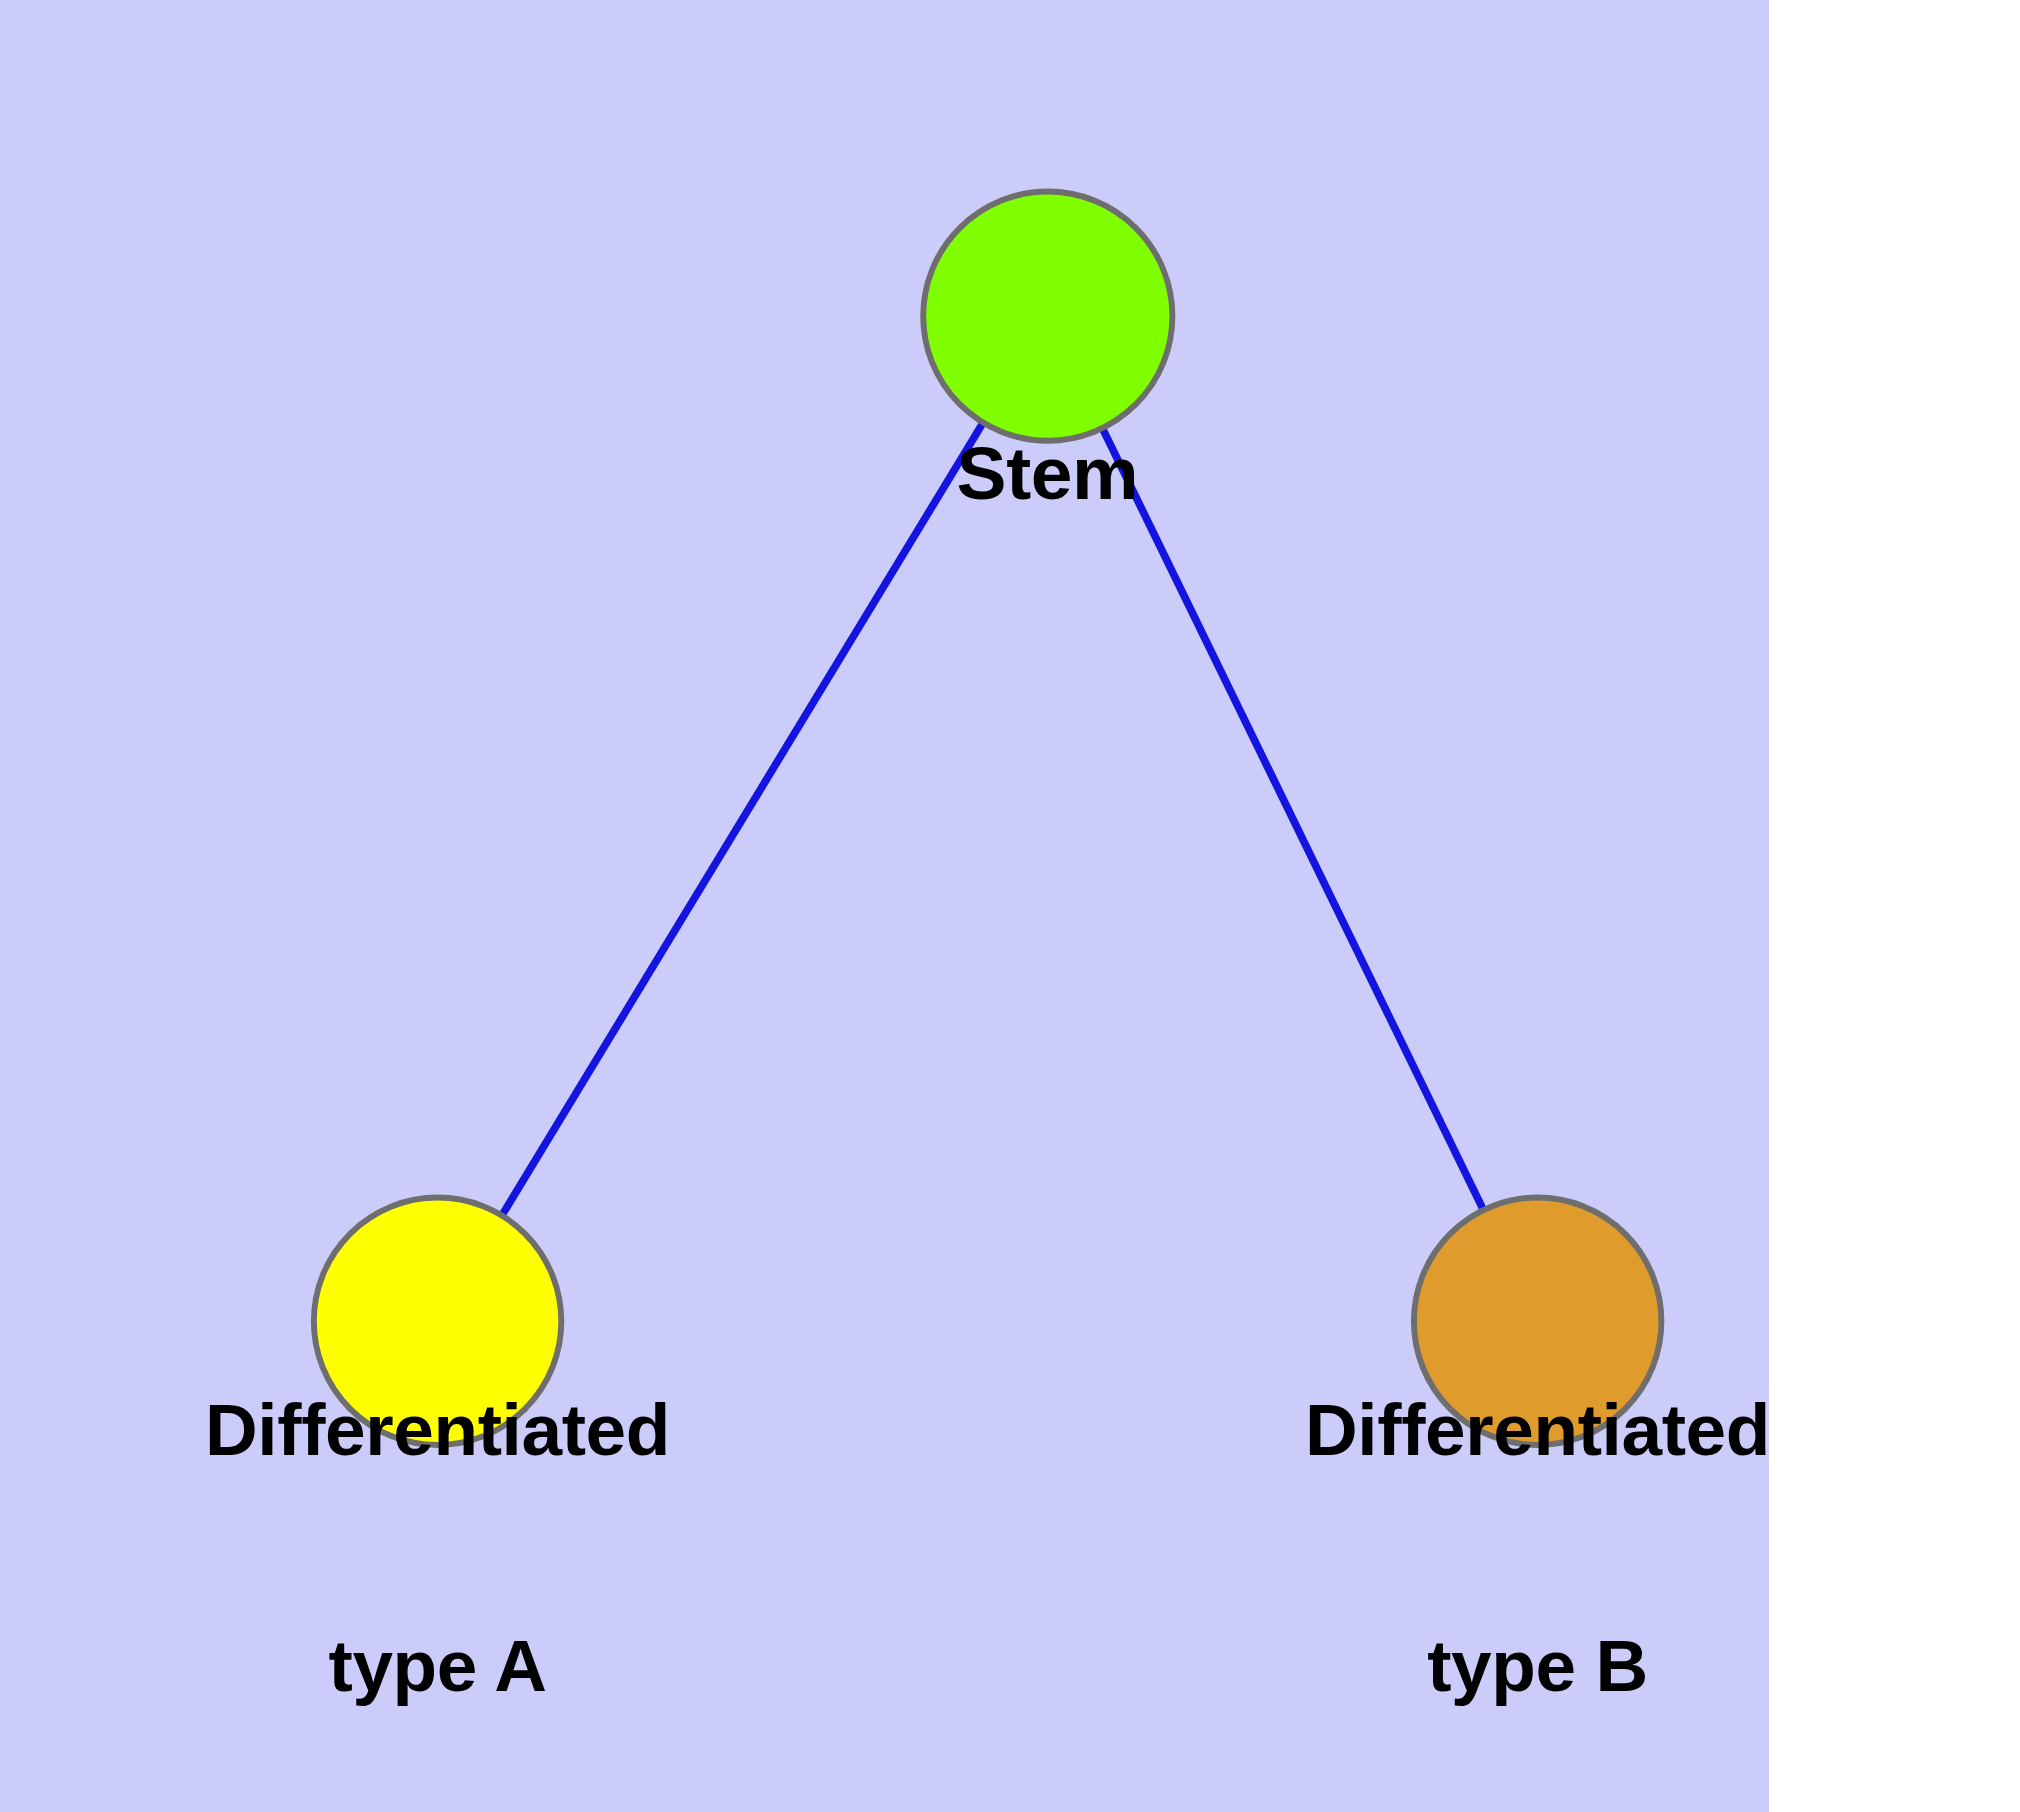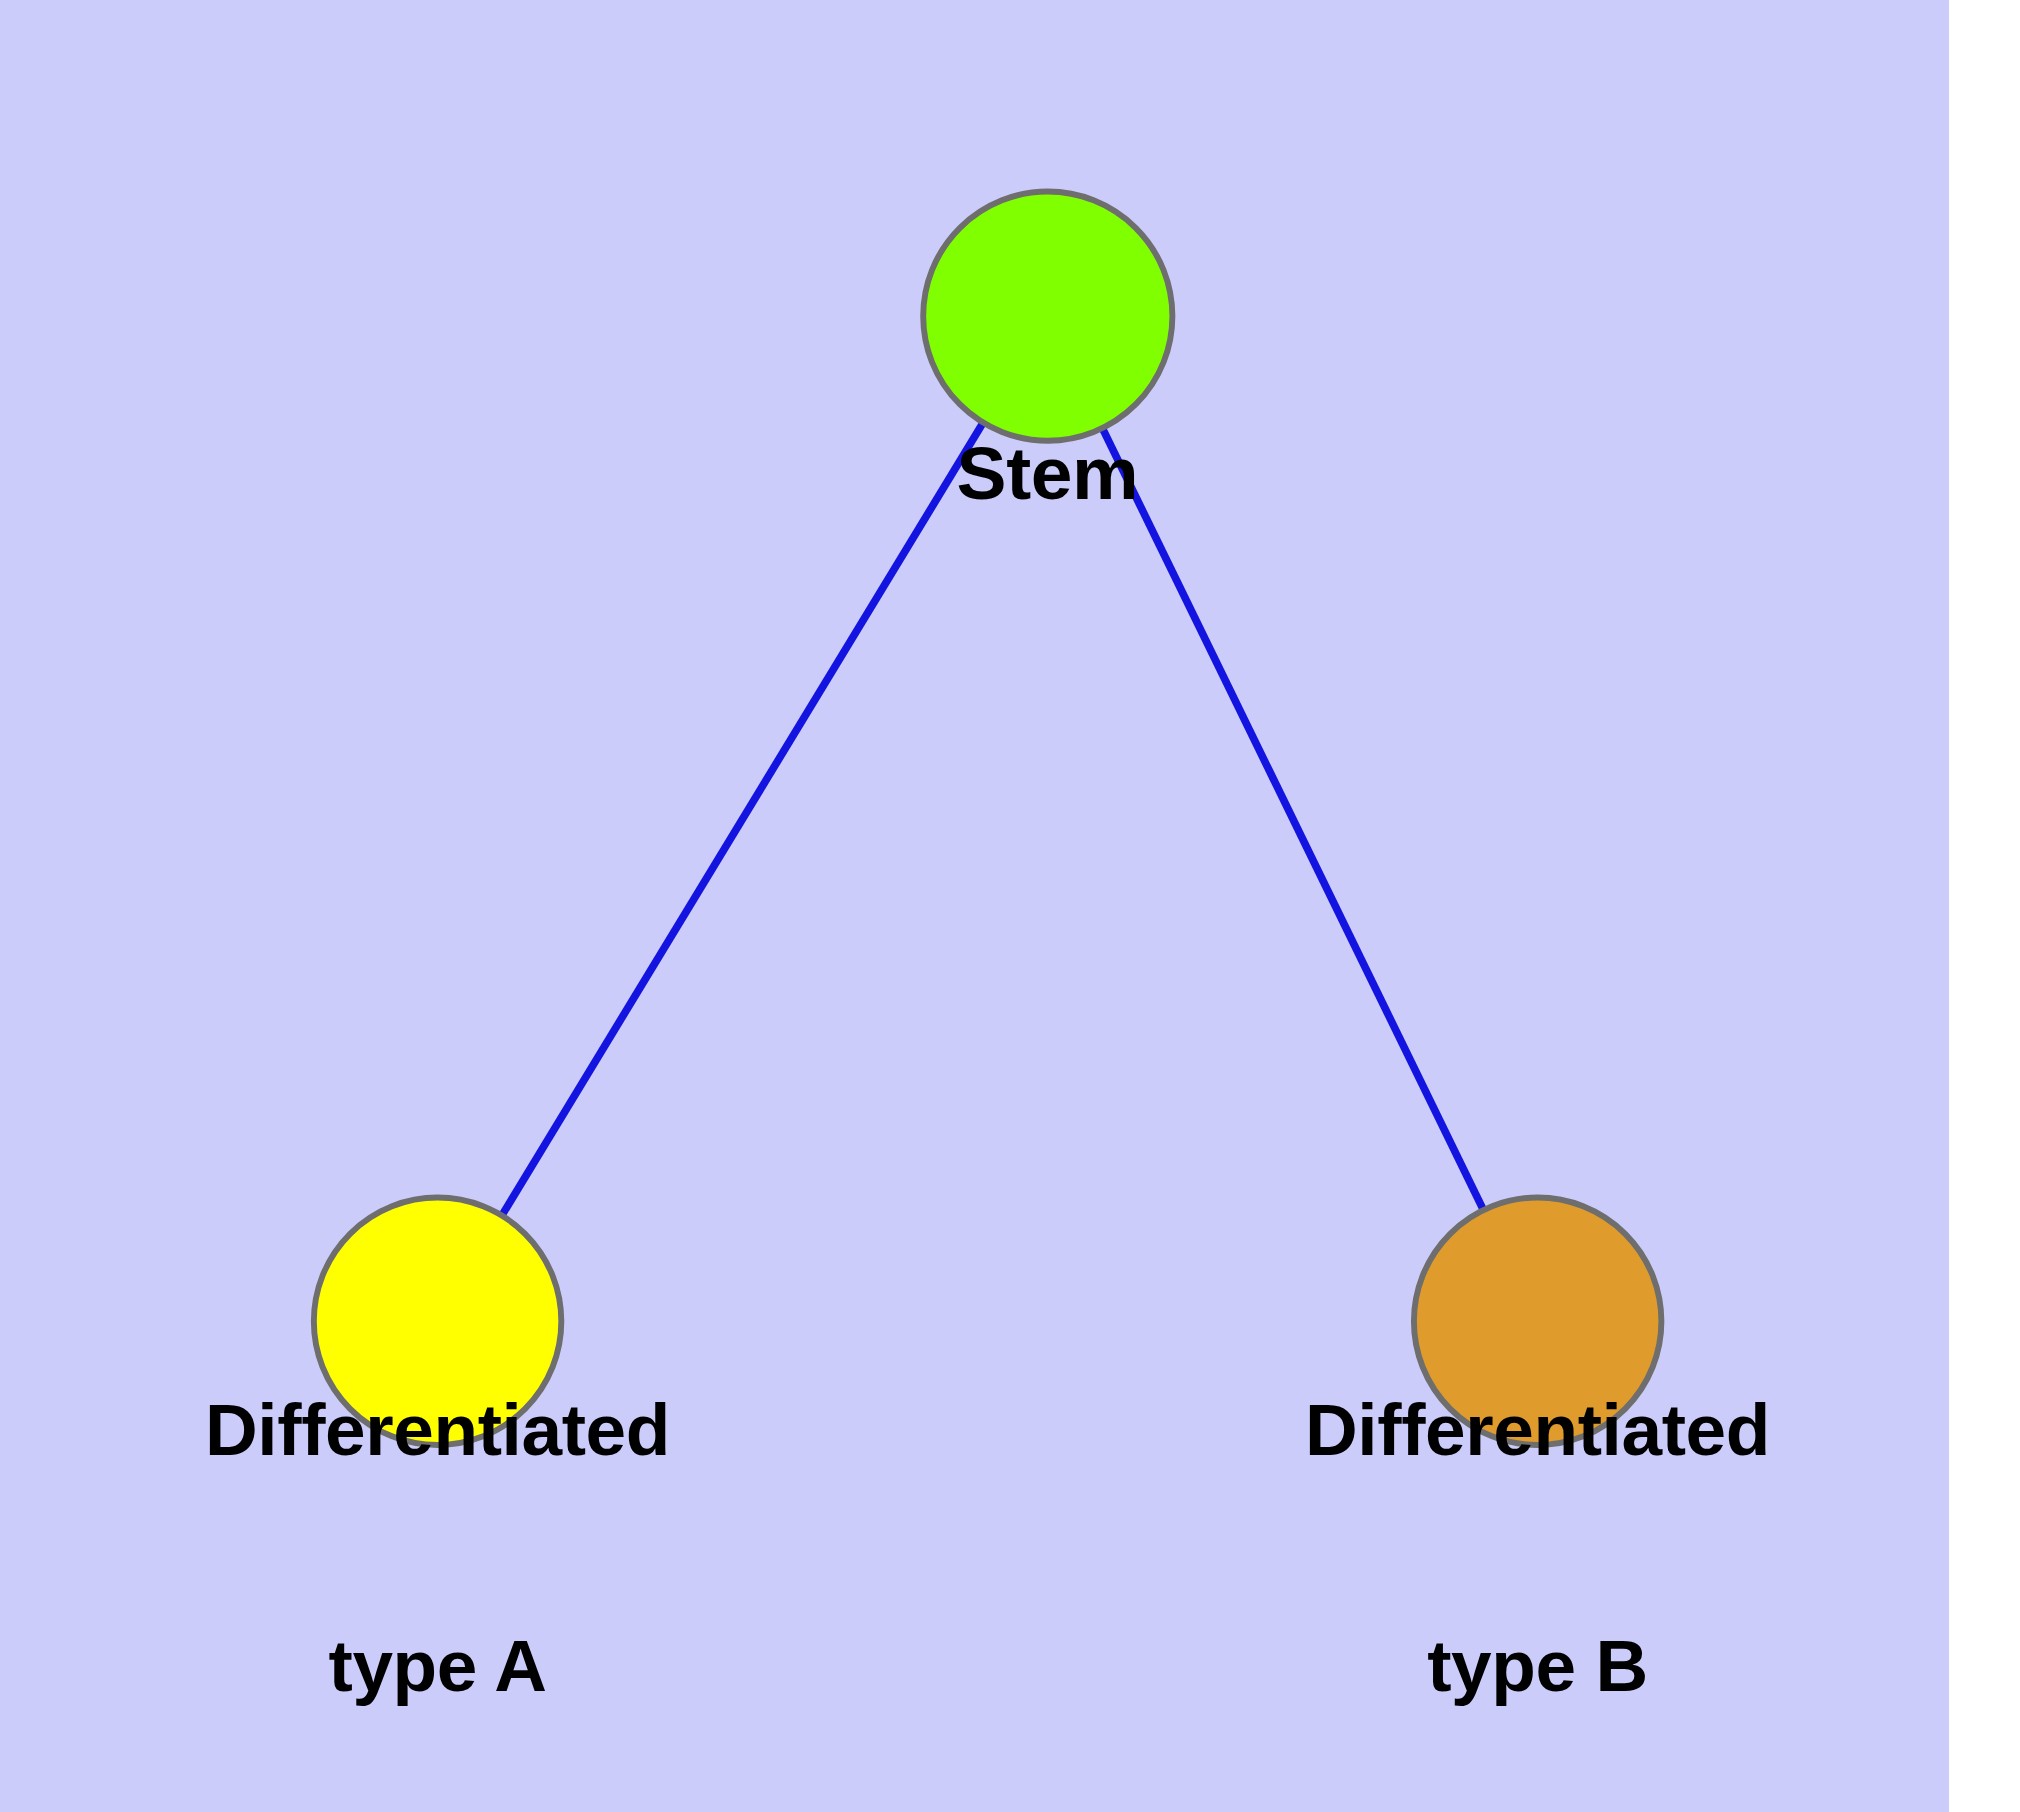--- a/index.html
+++ b/index.html
@@ -2,21 +2,21 @@
 <html style="font-size:13.6px"><head>
 <meta charset="utf-8">
 <style>
   html, body {
     margin: 0;
     padding: 0;
     background: #ffffff;
   }
   #canvas {
     position: relative;
-    width: 1949px;
+    width: 1769px;
     height: 1812px;
     overflow: hidden;
     font-family: "Liberation Sans", "DejaVu Sans", sans-serif;
   }
   #bg {
     position: absolute;
     inset: 0;
     background: #ccccfa;
   }
   #graph-svg {

